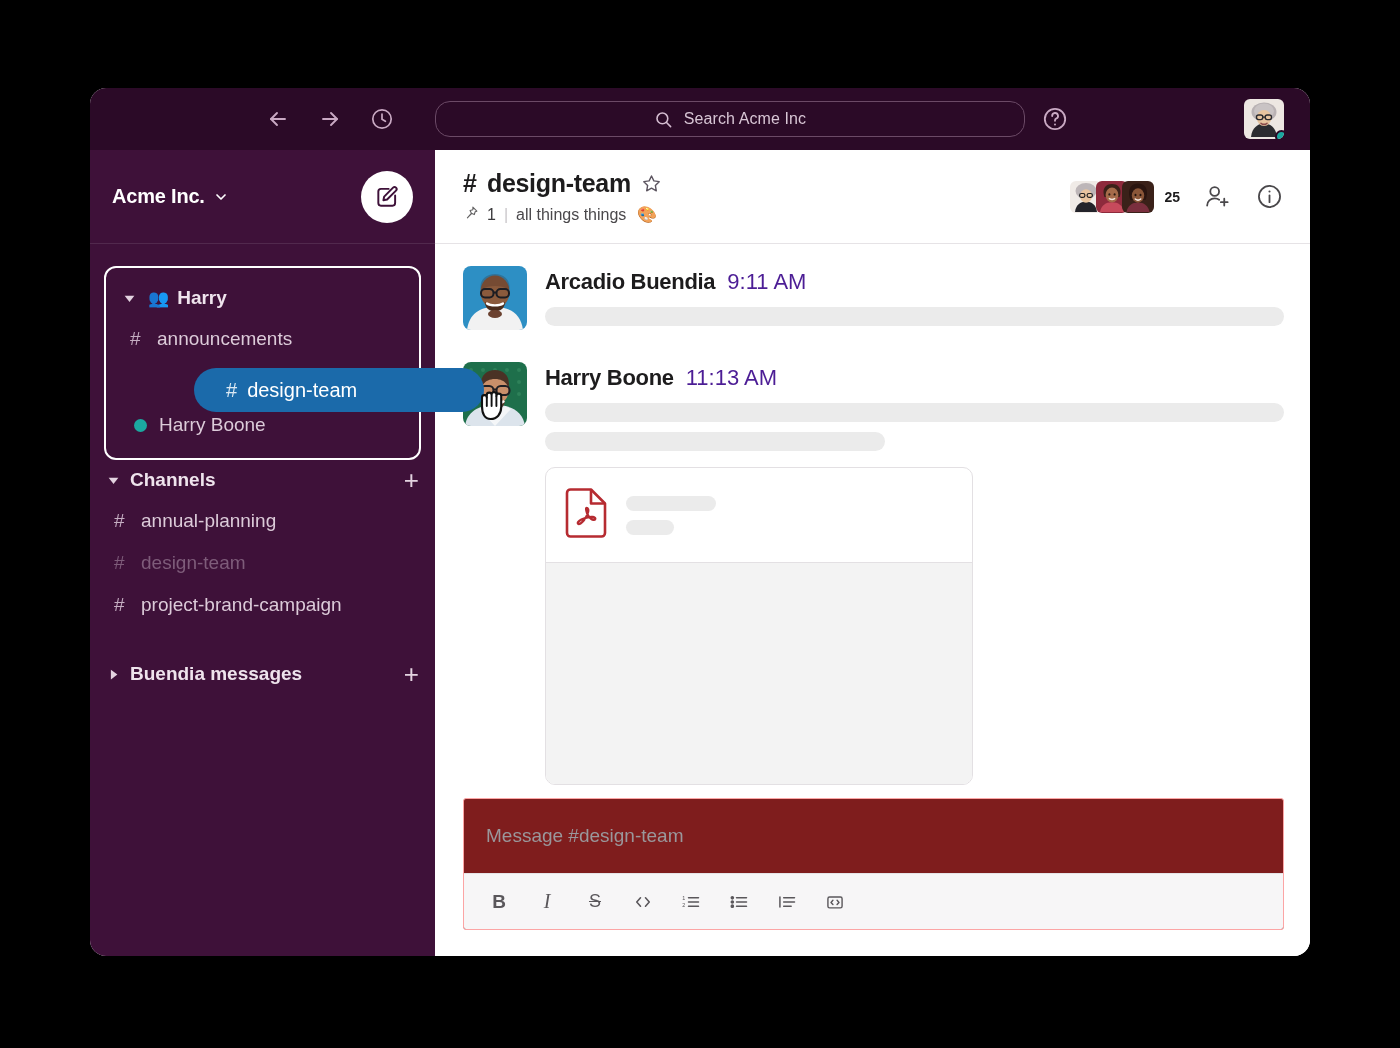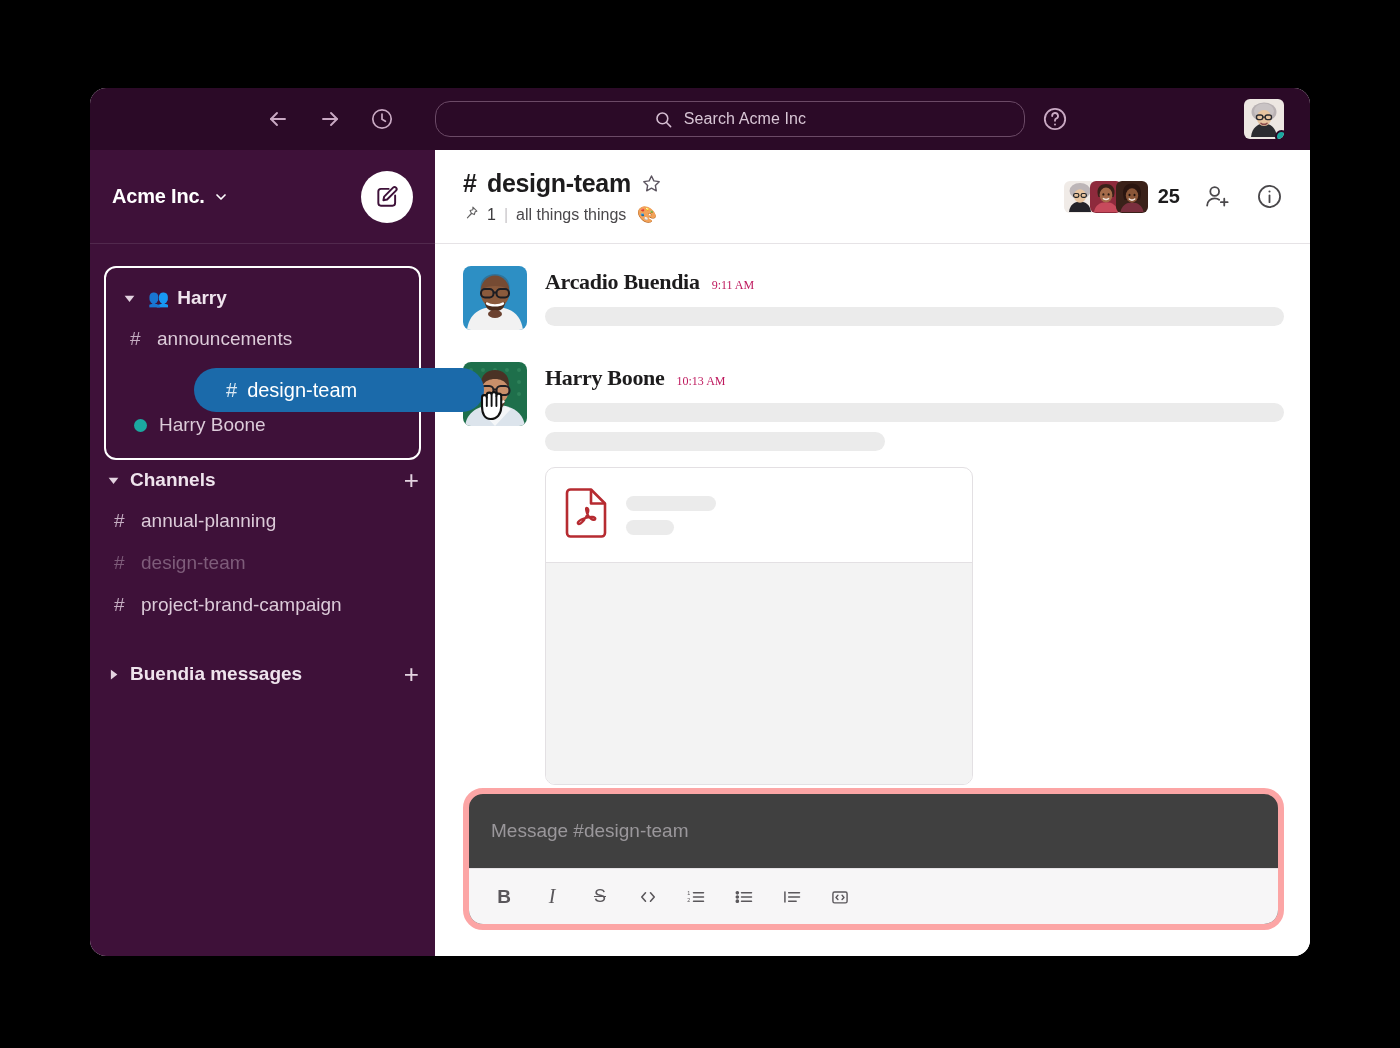--- a/index.html
+++ b/index.html
@@ -256,65 +256,65 @@
   #channel-header-right { margin-left: auto; display: flex; align-items: center; gap: 22px; }
   #member-facepile { display: flex; align-items: center; }
   #member-facepile .face {
     width: 32px; height: 32px;
     border-radius: 6px;
     margin-left: -6px;
     overflow: hidden;
     position: relative;
   }
   #member-facepile .face:first-child { margin-left: 0; }
-  #member-count { font-size: 20px; font-weight: bold; color: #1D1C1D; margin-left: 10px; }
+  #member-count { font-size: 14px; font-weight: bold; color: #1D1C1D; margin-left: 10px; }
   .hdr-icon-btn {
     width: 30px; height: 30px;
     color: #4A484B;
     display: flex; align-items: center; justify-content: center;
     cursor: pointer;
   }
 
   
   #messages { flex: 1; overflow: hidden; padding: 22px 26px 0 28px; }
-  .msg { display: flex; gap: 18px; margin-bottom: 26px; font-family: Liberation Serif, serif; }
+  .msg { display: flex; gap: 18px; margin-bottom: 26px; }
   .msg-avatar {
     width: 64px; height: 64px;
     border-radius: 8px;
     flex: 0 0 64px;
     overflow: hidden;
   }
   .msg-body { flex: 1; min-width: 0; padding-top: 3px; }
   .msg-head { display: flex; align-items: baseline; gap: 12px; margin-bottom: 12px; }
   .msg-author { font-size: 22px; font-weight: bold; color: #1D1C1D; letter-spacing: -0.3px; }
-  .msg-time { font-size: 12px; color: #be185d; }
+  .msg-time { font-size: 22px; color: #4c1d95; }
   .skeleton { height: 19px; border-radius: 10px; background: #EBEBEB; margin-bottom: 10px; }
 
   
   #file-card {
     margin-top: 16px;
     width: 428px;
     border: 1px solid #E3E0E3;
     border-radius: 10px;
     overflow: hidden;
     background: #ffffff;
     cursor: pointer;
   }
   #file-card-head { display: flex; align-items: center; gap: 18px; padding: 20px 18px; }
   #file-icon { flex: 0 0 44px; }
   #file-meta { flex: 1; }
   #file-preview { height: 222px; background: #F3F3F3; border-top: 1px solid #E3E0E3; }
 
   
   #composer-wrap { padding: 0 26px 26px 28px; }
   #composer {
-    border: 6px solid #fca5a5;
-    border-radius: 20px;
+    border: 1px solid #fca5a5;
+    border-radius: 3px;
     overflow: hidden;
-    background: #404040;
+    background: #7f1d1d;
   }
   #composer-input {
     height: 74px;
     display: flex;
     align-items: center;
     padding: 0 22px;
     color: #9A979B;
     font-size: 19px;
     cursor: text;
   }
@@ -630,21 +630,21 @@
               <rect x="17.5" y="24" width="13" height="9" rx="4.2" fill="none" stroke="#201F24" stroke-width="2.1"></rect>
               <rect x="33.5" y="24" width="13" height="9" rx="4.2" fill="none" stroke="#201F24" stroke-width="2.1"></rect>
               <path d="M30.5 27.5h3" stroke="#201F24" stroke-width="1.9"></path>
               <path d="M21 38c3.5 5 17 5 21 0 0 6.5-4.7 10-10.5 10S21 44.5 21 38z" fill="#5A3D2B"></path>
               <path d="M23.5 39.5c3.5 2.6 13.5 2.6 17 0" stroke="#FFFFFF" stroke-width="2.5" fill="none" stroke-linecap="round"></path>
             </svg>
           </div>
           <div class="msg-body">
             <div class="msg-head">
               <span class="msg-author">Harry Boone</span>
-              <span class="msg-time">10:13 AM</span>
+              <span class="msg-time">11:13 AM</span>
             </div>
             <div class="skeleton" style="width:100%"></div>
             <div class="skeleton" style="width:46%"></div>
 
             <div id="file-card">
               <div id="file-card-head">
                 <span id="file-icon">
                   <svg width="44" height="50" viewBox="0 0 44 50">
                     <path d="M3 5a3.5 3.5 0 0 1 3.5-3.5H27L41 15.5V45A3.5 3.5 0 0 1 37.5 48.5h-31A3.5 3.5 0 0 1 3 45z" fill="#ffffff" stroke="#B62B31" stroke-width="2.6" stroke-linejoin="round"></path>
                     <path d="M27 1.5V15.5H41" fill="none" stroke="#B62B31" stroke-width="2.6" stroke-linejoin="round"></path>

